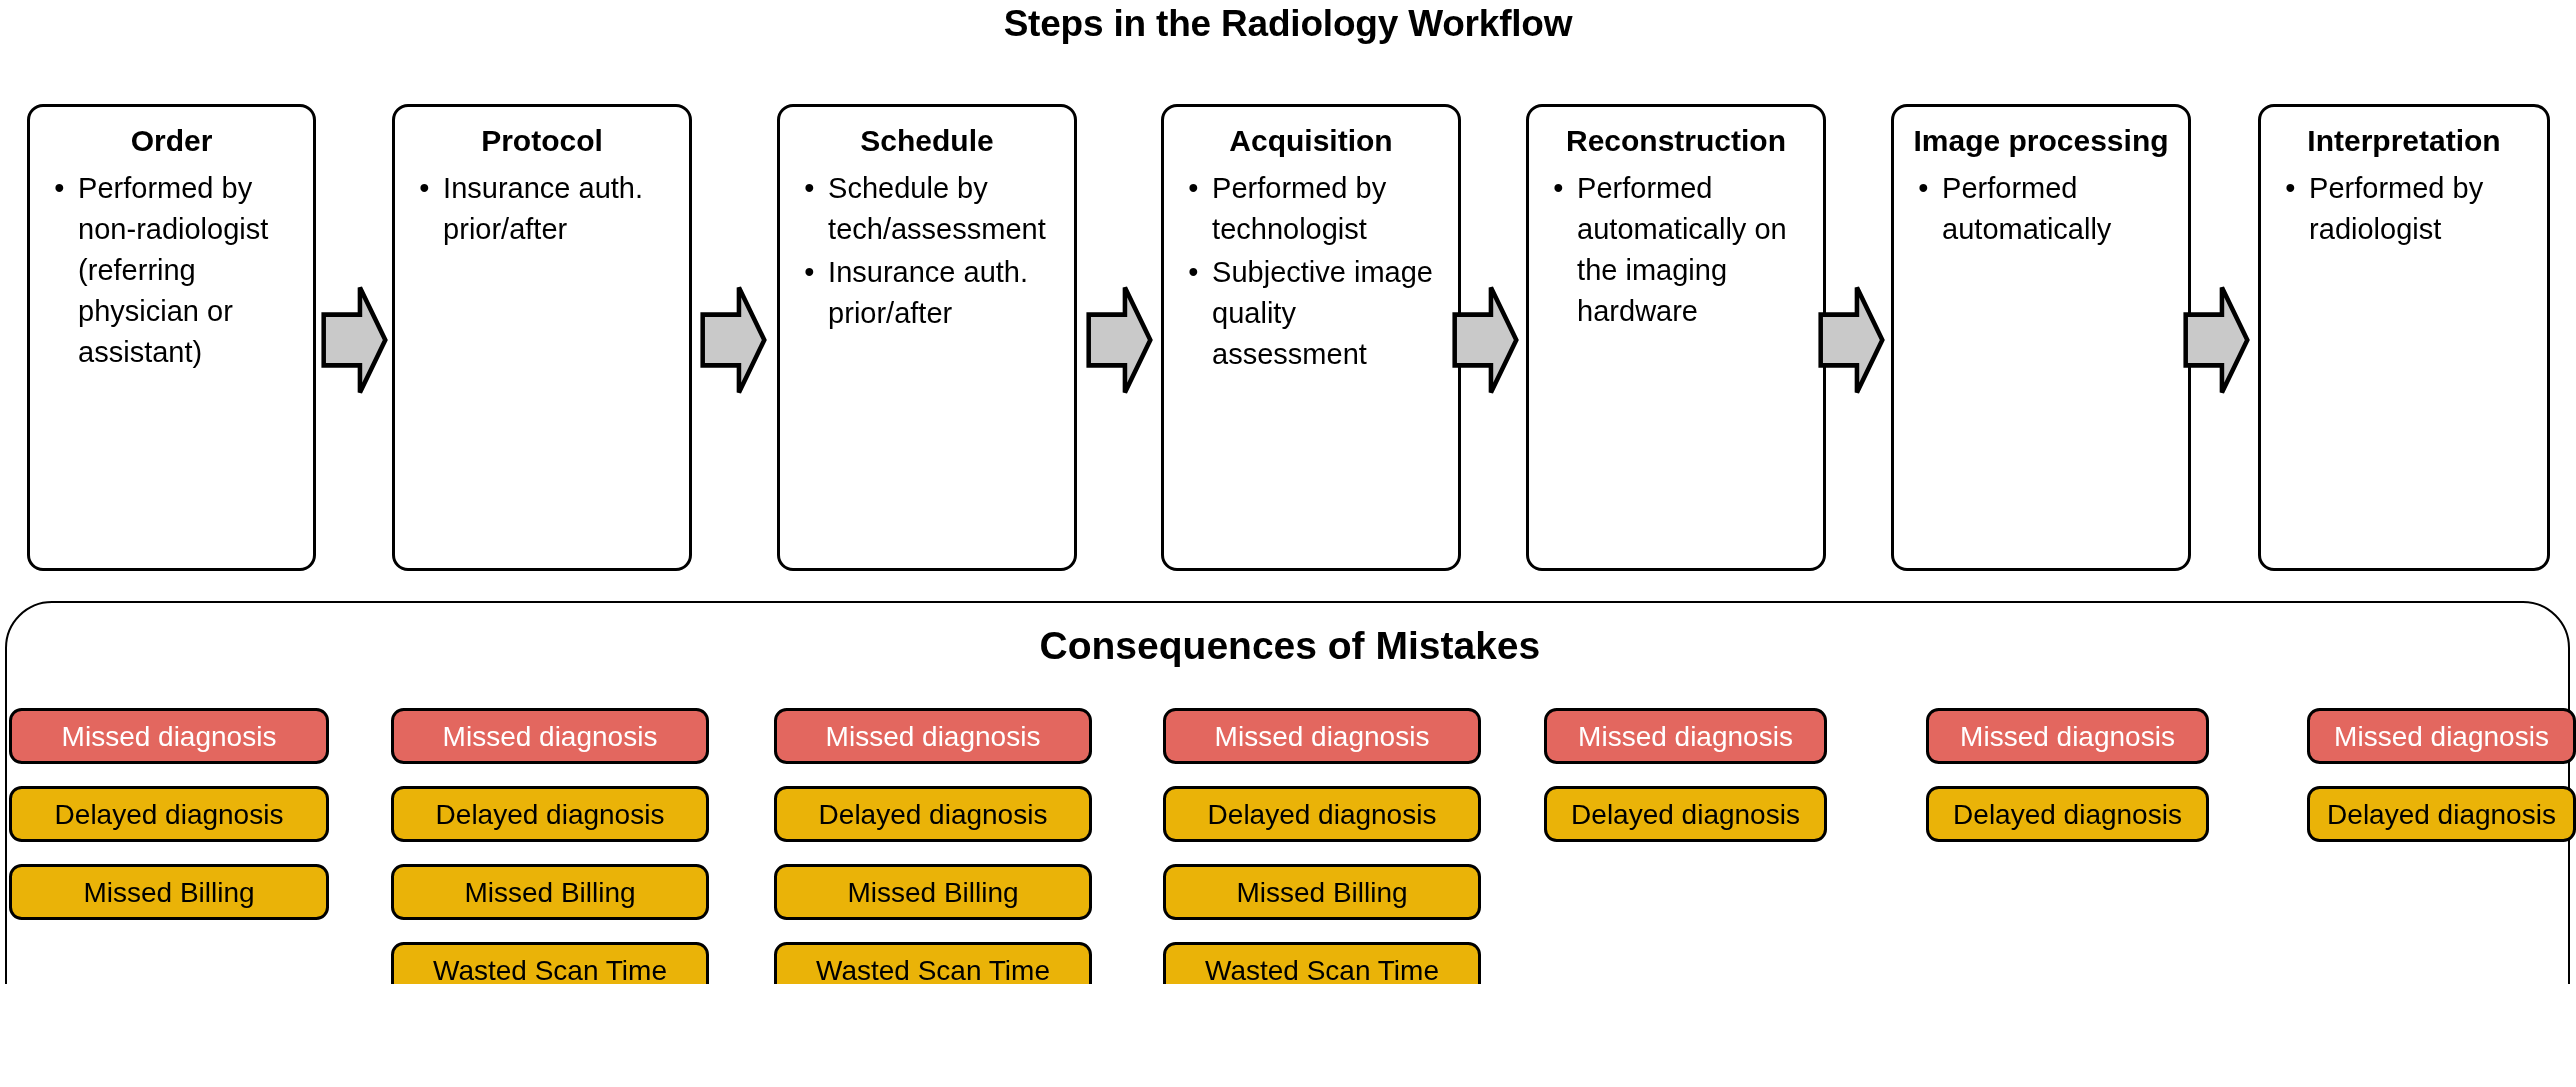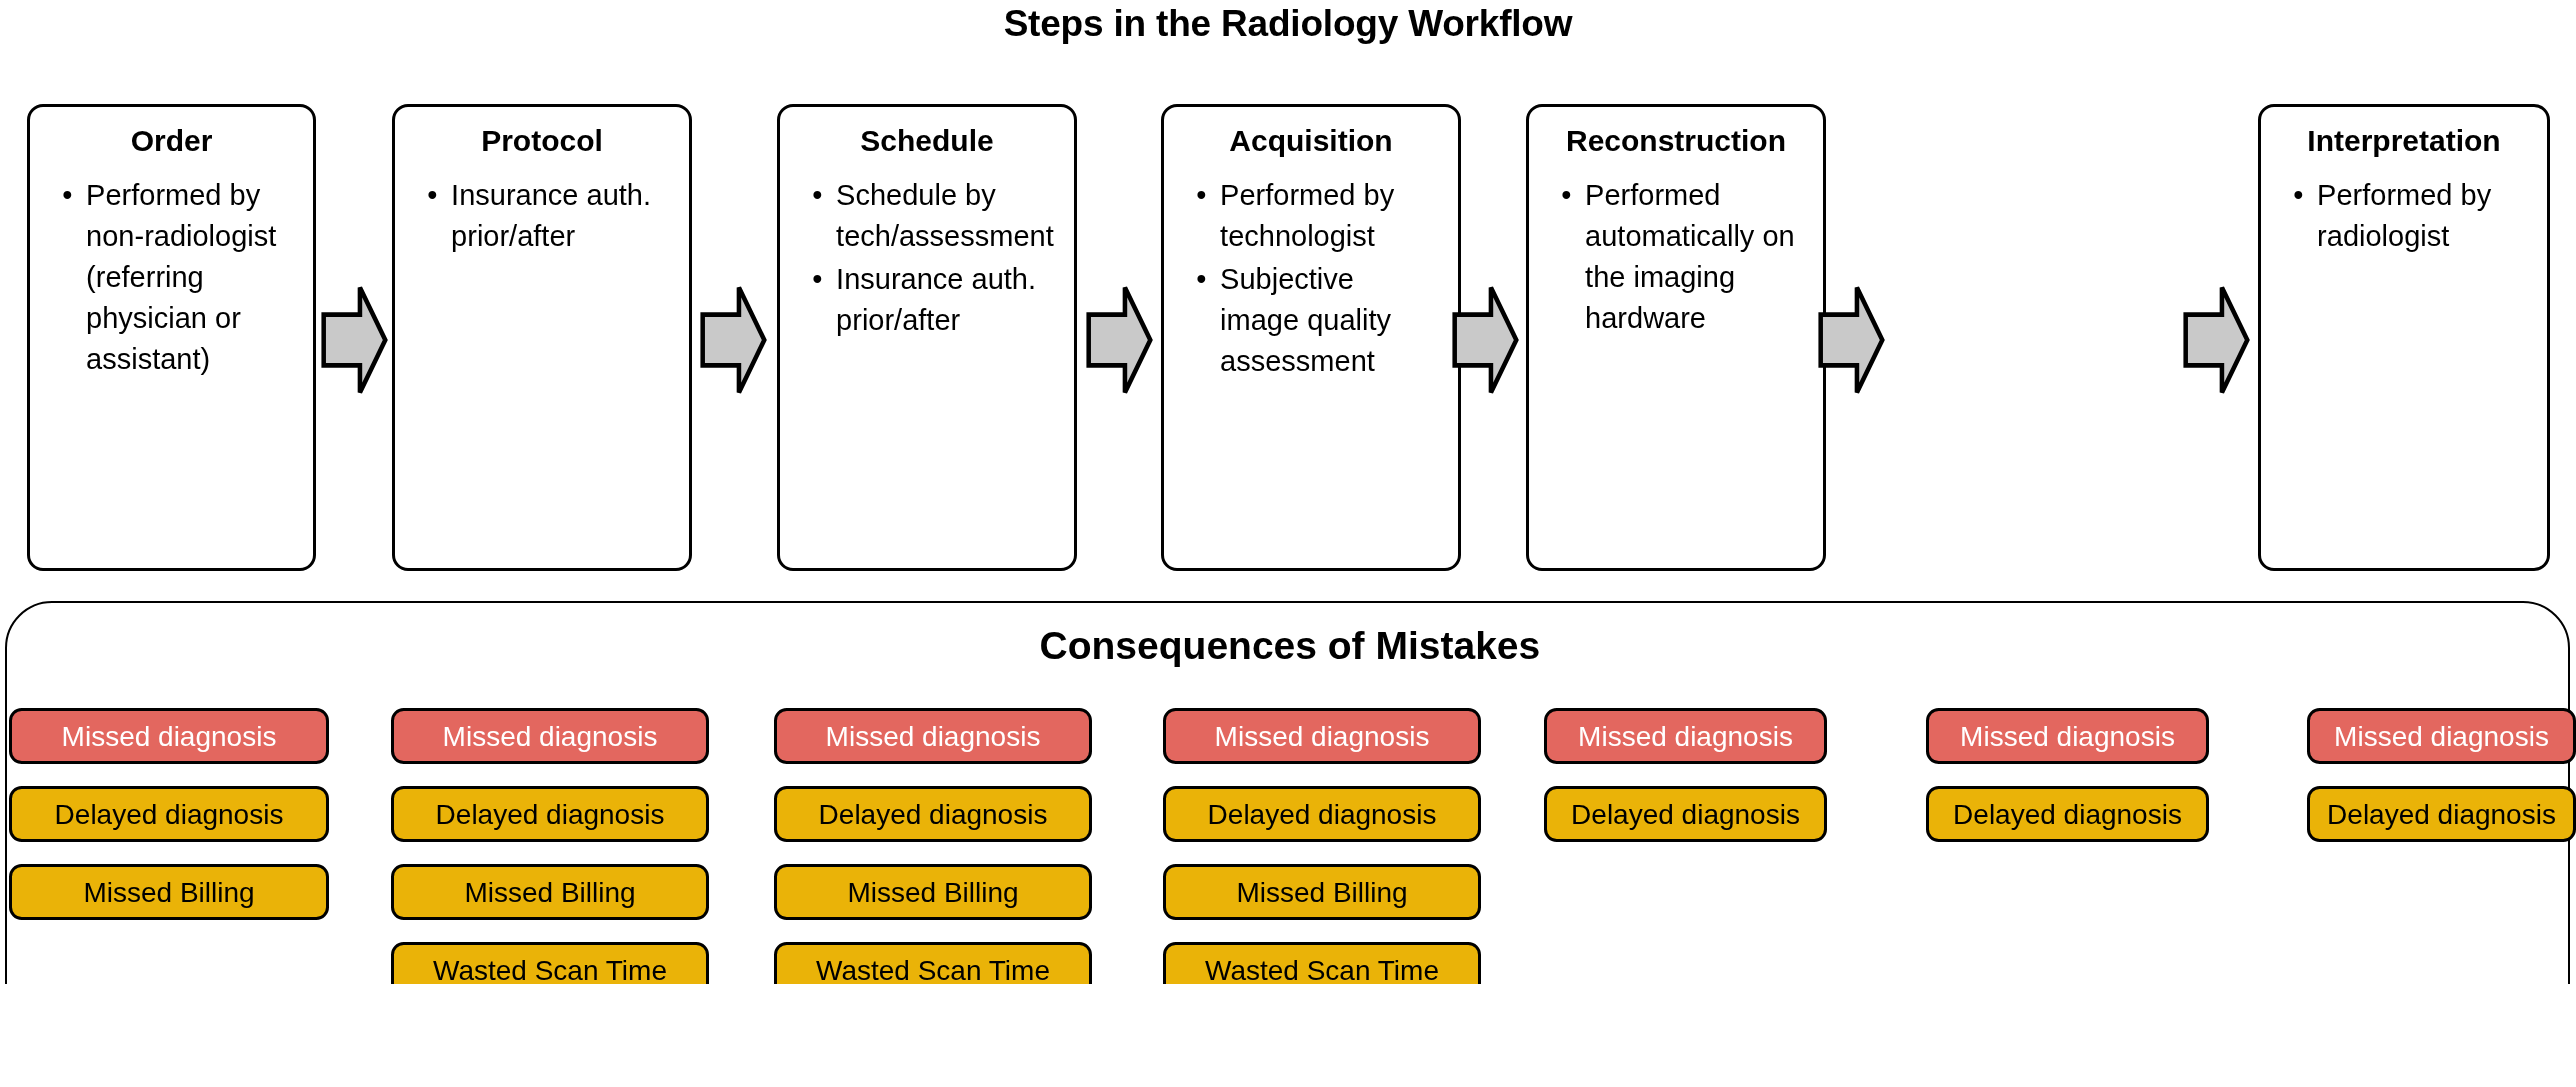--- a/index.html
+++ b/index.html
@@ -52,21 +52,21 @@
     text-align: center;
     font-size: 30px;
     font-weight: bold;
     line-height: 36px;
     color: #000;
     white-space: nowrap;
     margin: 5.4px 0 9px 0;
   }
   .step-title.wrap { white-space: normal; }
   .step-list {
-    margin: 16px;
+    margin: 8px;
     padding: 0 3.6px 0 31px;
     list-style: none;
   }
   .step-list li {
     position: relative;
     font-size: 29px;
     line-height: 41px;
     color: #000;
     margin-bottom: 1.8px;
     padding-left: 1.8px;
@@ -173,20 +173,26 @@
           <li>Performed by technologist</li>
           <li>Subjective image quality assessment</li>
         </ul>
       </div>
       <div class="step-box" style="left: 1526px; width: 300px;">
         <div class="step-title">Reconstruction</div>
         <ul class="step-list">
           <li>Performed automatically on the imaging hardware</li>
         </ul>
       </div>
+      <div class="step-box" style="left: 1891px; width: 300px;">
+        <div class="step-title wrap">Image processing</div>
+        <ul class="step-list">
+          <li>Performed automatically</li>
+        </ul>
+      </div>
       <div class="step-box" style="left: 2258px; width: 292px;">
         <div class="step-title">Interpretation</div>
         <ul class="step-list">
           <li>Performed by radiologist</li>
         </ul>
       </div>
       <div class="flow-arrow" style="left: 320px;"><svg viewBox="0 0 76 128" width="69" height="116">
           <polygon points="4,36 44,36 44,6 72,64 44,122 44,92 4,92" fill="#C9C9C9" stroke="#000000" stroke-width="5" stroke-linejoin="miter"></polygon>
         </svg></div>
       <div class="flow-arrow" style="left: 699px;"><svg viewBox="0 0 76 128" width="69" height="116">

